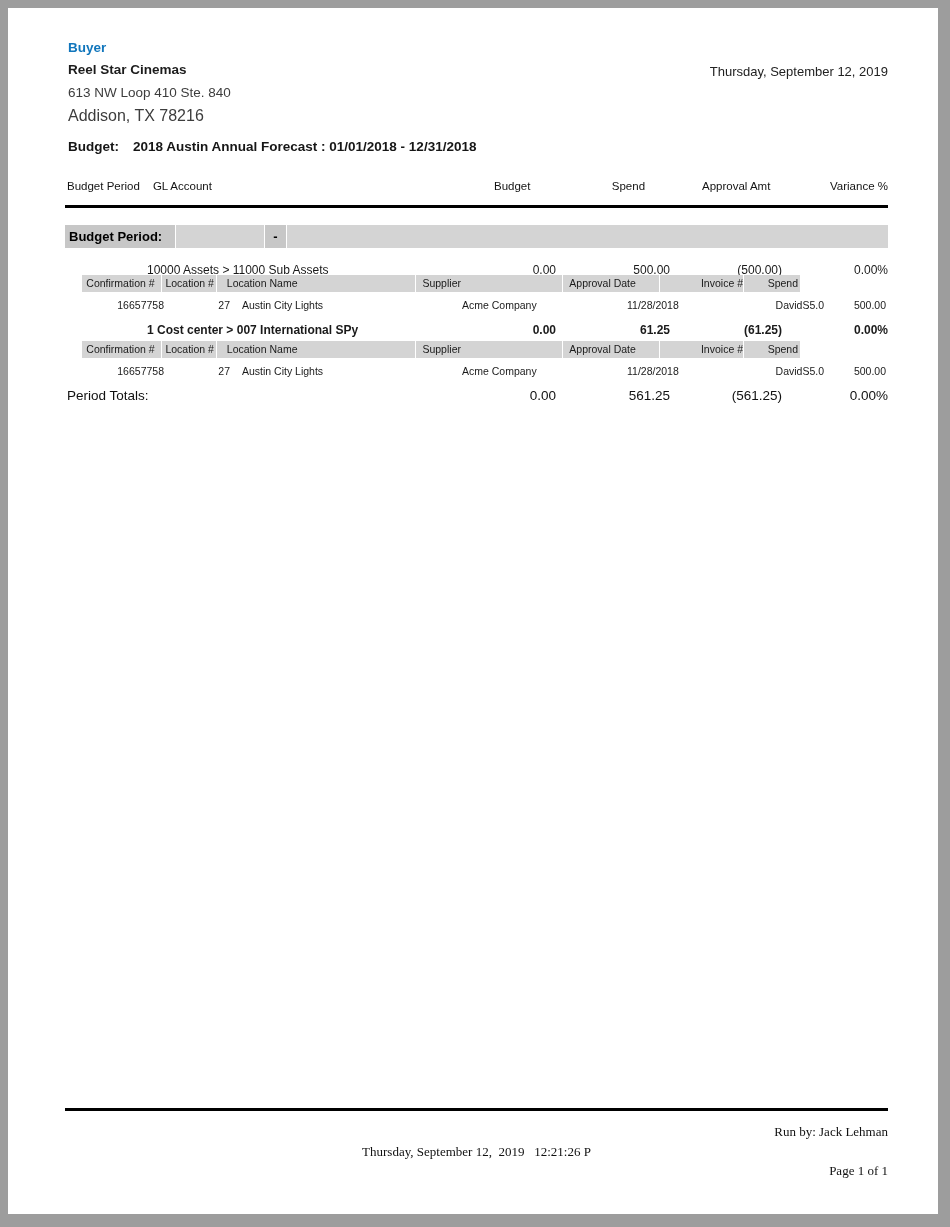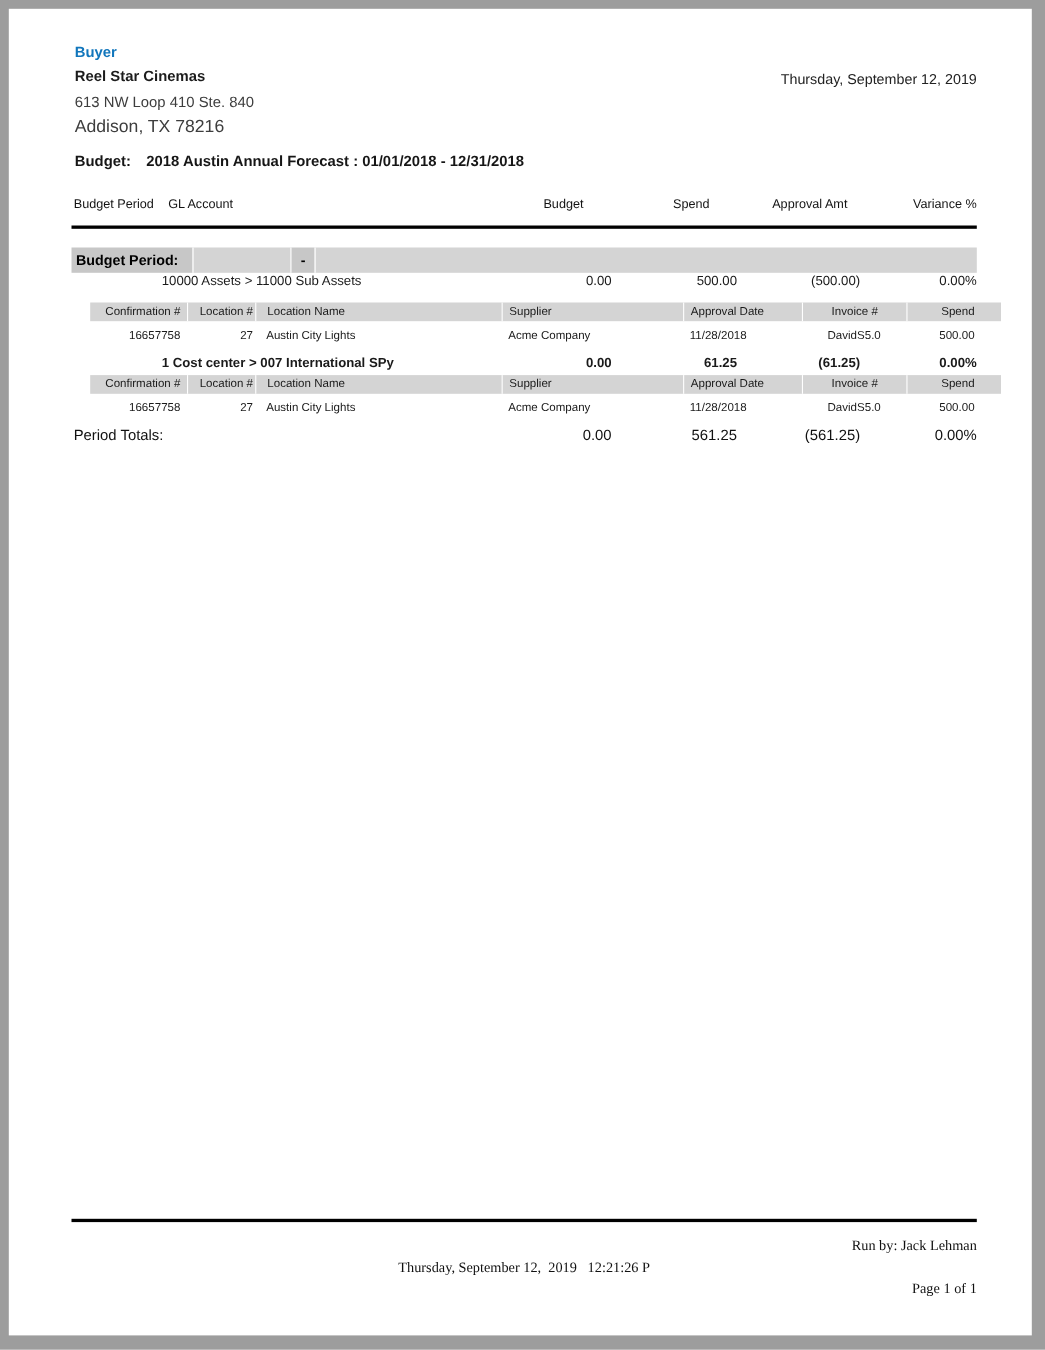--- a/index.html
+++ b/index.html
@@ -48,37 +48,37 @@
   
   .period-band{position:absolute;top:217px;height:23px;display:flex;font-size:13px;line-height:23px;}
   .pb-label{width:110px;background:#c7c7c7;font-weight:bold;color:#000;padding-left:4px;box-sizing:border-box;}
   .pb-field1{width:89px;background:#d4d4d4;border-left:1px solid #fff;box-sizing:border-box;}
   .pb-sep{width:22px;background:#c7c7c7;border-left:1px solid #fff;box-sizing:border-box;text-align:center;font-weight:bold;color:#000;}
   .pb-rest{flex:1;background:#d4d4d4;border-left:1px solid #fff;box-sizing:border-box;}
 
   
   .gl-row{position:absolute;height:20px;display:flex;font-size:12px;color:#1a1a1a;line-height:20px;}
   .gl-row .desc{width:391px;padding-left:82px;box-sizing:border-box;white-space:nowrap;}
-  .gl-row-0{top:237px;}
+  .gl-row-0{top:252px;}
   .gl-row-1{top:312px;font-weight:bold;}
 
   
-  .sub-hdr{position:absolute;left:74px;width:828px;height:17px;display:flex;background:#d4d4d4;font-size:10.5px;line-height:17px;color:#1a1a1a;}
+  .sub-hdr{position:absolute;left:74px;width:718px;height:17px;display:flex;background:#d4d4d4;font-size:10.5px;line-height:17px;color:#1a1a1a;}
   .sub-hdr-0{top:267px;}
   .sub-hdr-1{top:333px;}
   .sub-row{position:absolute;left:74px;width:806px;height:18px;display:flex;font-size:10.5px;line-height:18px;color:#1a1a1a;}
   .sub-row-0{top:288px;}
   .sub-row-1{top:354px;}
   .sc{box-sizing:border-box;white-space:nowrap;}
   .sc-conf{width:88px;text-align:right;padding-right:6px;}
   .sc-locnum{width:62px;text-align:right;padding-right:2px;}
   .sc-locname{width:224px;text-align:left;padding-left:10px;}
   .sc-supplier{width:165px;text-align:left;padding-left:6px;}
   .sc-approval{width:108px;text-align:left;padding-left:6px;}
-  .sc-invoice{width:95px;text-align:center;padding-left:0;}
+  .sc-invoice{width:95px;text-align:right;padding-left:0;}
   .sc-spend{width:64px;text-align:right;padding-right:2px;}
   .sub-hdr .sc{border-left:1px solid #fff;}
   .sub-hdr .sc:first-child{border-left:none;}
 
   
   .totals-row{position:absolute;top:377px;height:22px;display:flex;font-size:13.5px;color:#111;line-height:22px;}
   .totals-row .desc{width:391px;padding-left:2px;box-sizing:border-box;}
 
   
   .footer{position:absolute;left:57px;top:1114px;width:823px;text-align:right;

